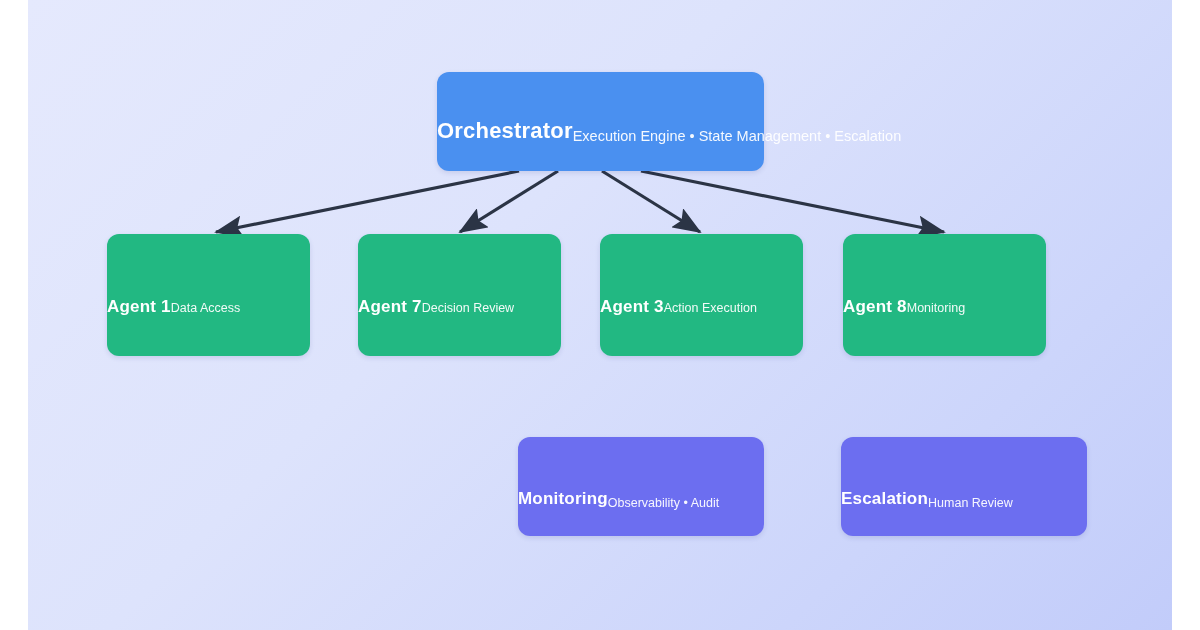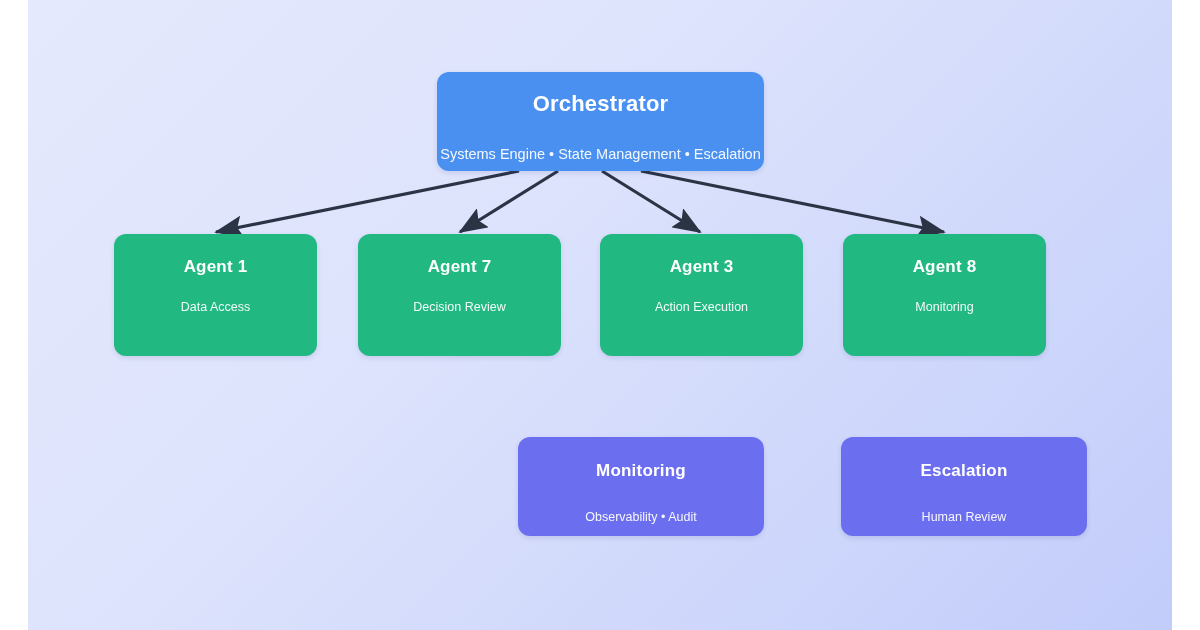--- a/index.html
+++ b/index.html
@@ -37,25 +37,24 @@
     width: 1200px;
     height: 630px;
     pointer-events: none;
   }
 
   .node {
     position: absolute;
     box-sizing: border-box;
     border-radius: 12px;
     display: flex;
-    flex-direction: column;
+    flex-direction: row;
     align-items: center;
     color: #ffffff;
     box-shadow: 0 2px 5px rgba(40, 50, 120, 0.13);
-    gap: 20px;
   }
 
   .node .title {
     font-weight: bold;
     letter-spacing: 0.2px;
     text-align: center;
     white-space: nowrap;
   }
 
   .node .subtitle {
@@ -80,21 +79,21 @@
   .agent {
     background: #22b882;
     top: 234px;
     width: 203px;
     height: 122px;
     padding-top: 23px;
   }
   .agent .title { font-size: 17px; }
   .agent .subtitle { font-size: 12.5px; margin-top: 3px; }
 
-  .agent-1 { left: 114px; }
+  .agent-1 { left: 107px; }
   .agent-2 { left: 358px; }
   .agent-3 { left: 600px; }
   .agent-4 { left: 843px; }
 
   
   .support {
     background: #6c6ef0;
     top: 437px;
     height: 99px;
     padding-top: 24px;
@@ -124,21 +123,21 @@
 
     <line x1="558" y1="171" x2="460" y2="232" stroke="#2b3445" stroke-width="3.2" marker-end="url(#arrowhead)"></line>
 
     <line x1="602" y1="171" x2="700" y2="232" stroke="#2b3445" stroke-width="3.2" marker-end="url(#arrowhead)"></line>
 
     <line x1="641" y1="171" x2="944" y2="232" stroke="#2b3445" stroke-width="3.2" marker-end="url(#arrowhead)"></line>
   </svg>
 
   <div class="node orchestrator">
     <div class="title">Orchestrator</div>
-    <div class="subtitle">Systems Engine • State Management • Escalation</div>
+    <div class="subtitle">Execution Engine • State Management • Escalation</div>
   </div>
 
   <div class="node agent agent-1">
     <div class="title">Agent 1</div>
     <div class="subtitle">Data Access</div>
   </div>
 
   <div class="node agent agent-2">
     <div class="title">Agent 7</div>
     <div class="subtitle">Decision Review</div>

